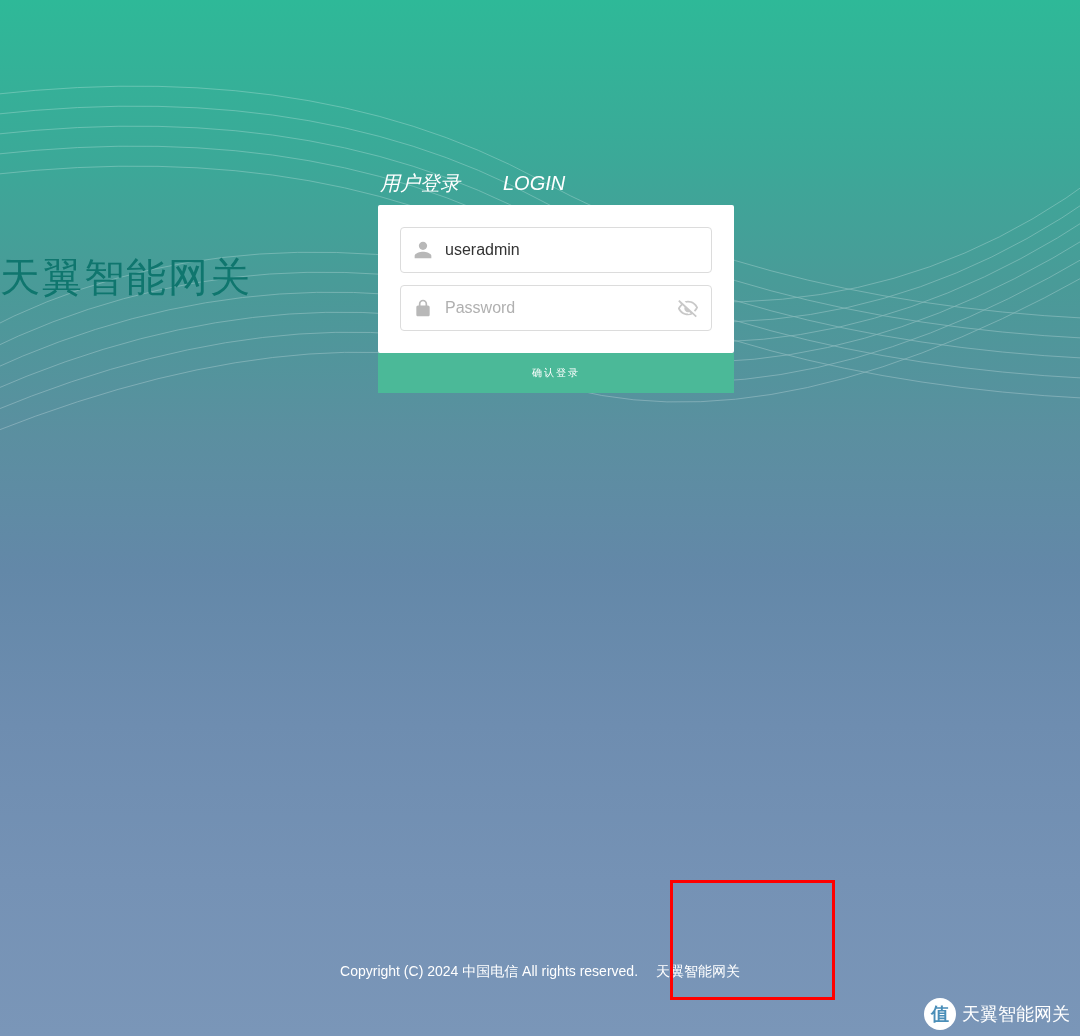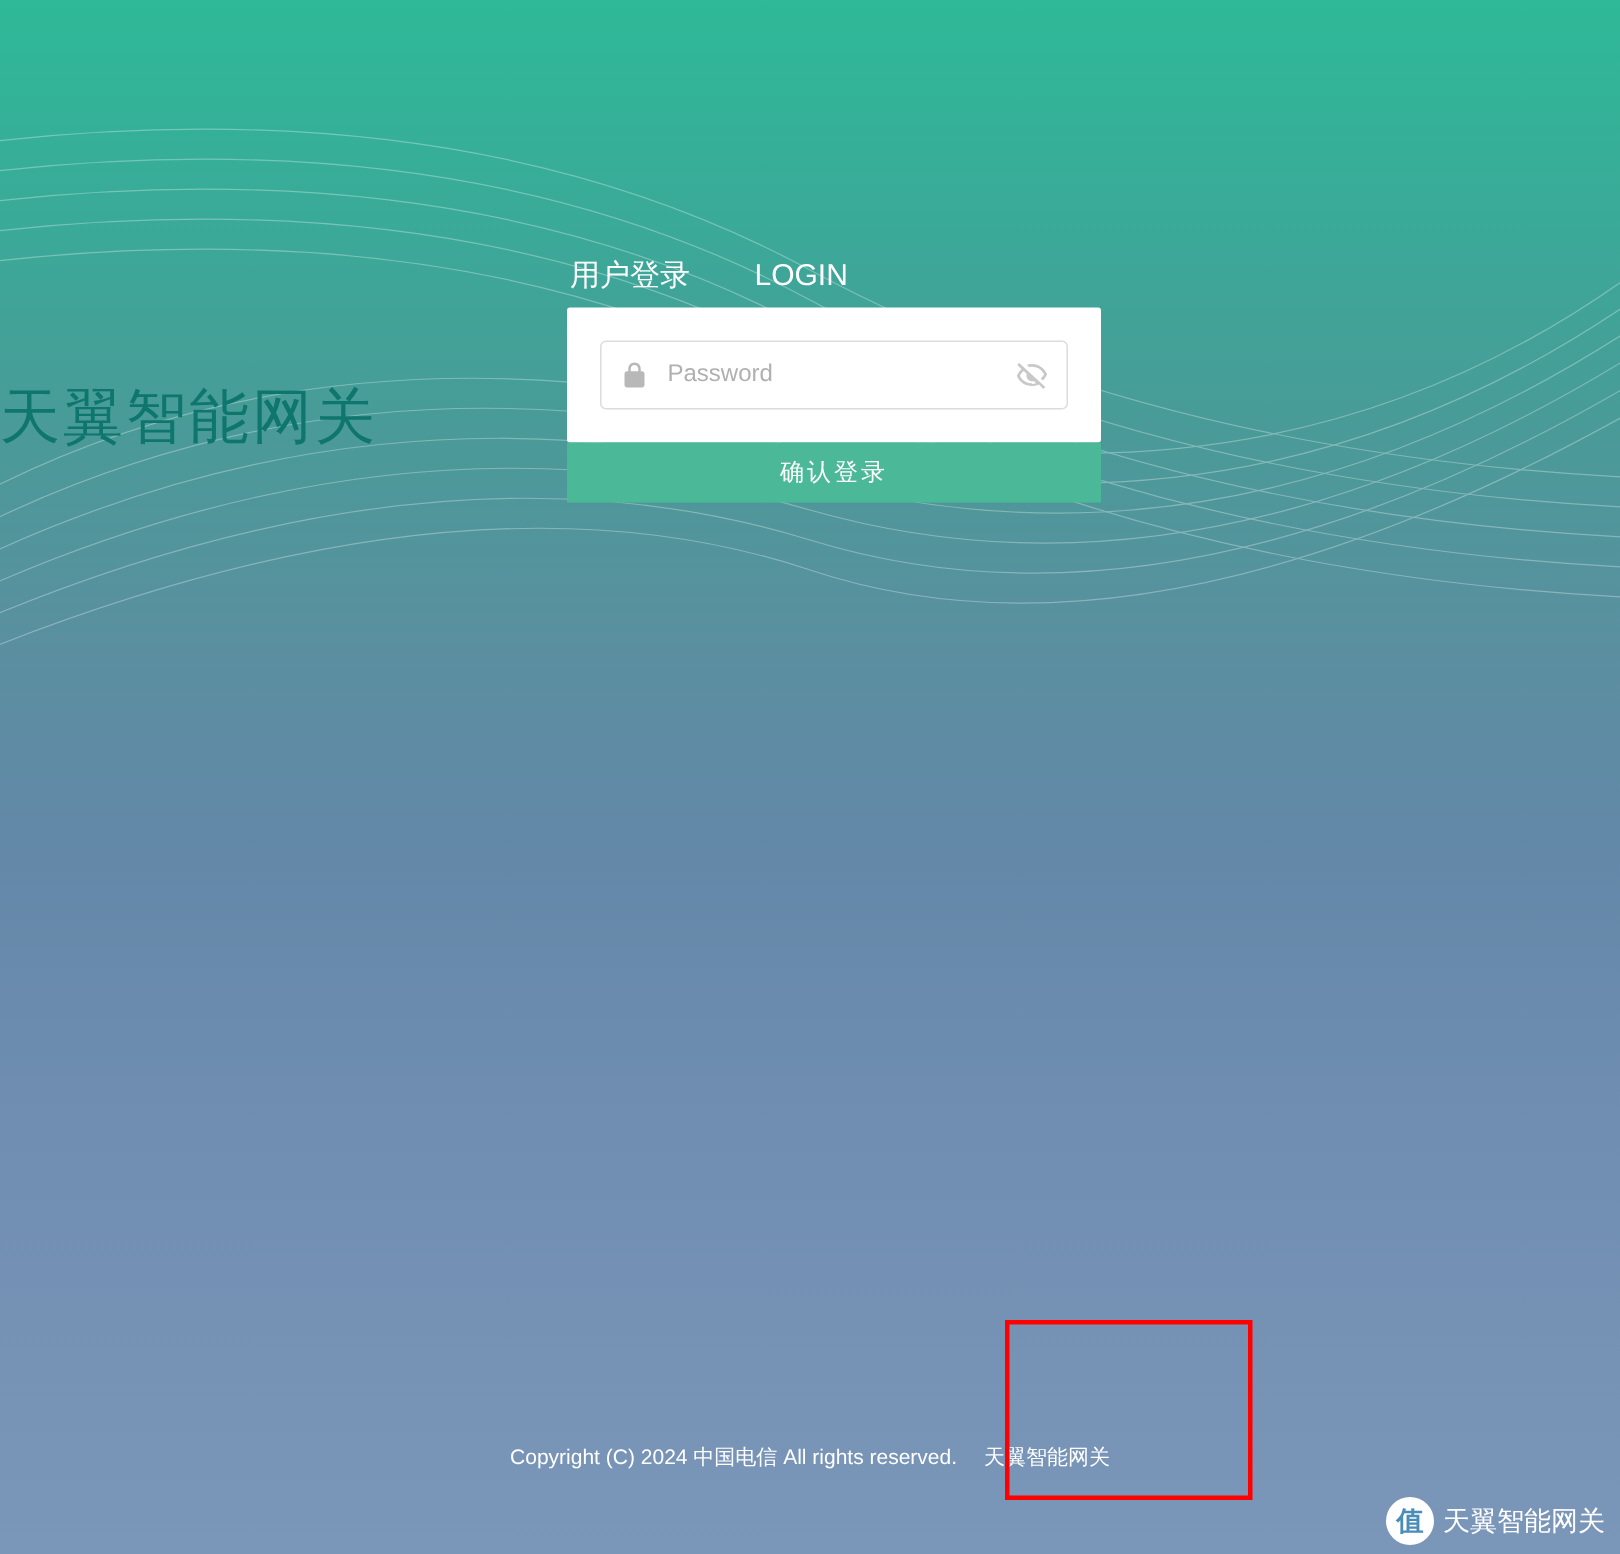--- a/index.html
+++ b/index.html
@@ -40,20 +40,21 @@
       width: 356px;
     }
     .login-header {
       color: #ffffff;
       font-size: 20px;
       margin-bottom: 8px;
       padding-left: 2px;
       display: flex;
       align-items: baseline;
       gap: 8px;
+      font-style: italic;
     }
     .login-header-sub {
       font-size: 20px;
       font-weight: 300;
       margin-left: 35px;
     }
     .login-box {
       background: #ffffff;
       padding: 22px;
       border-radius: 2px;
@@ -95,21 +96,21 @@
       fill: #c8c8c8;
       cursor: pointer;
       flex-shrink: 0;
     }
     .login-button {
       width: 100%;
       height: 40px;
       background: #4bb998;
       color: #ffffff;
       border: none;
-      font-size: 16px;
+      font-size: 10px;
       cursor: pointer;
       letter-spacing: 2px;
     }
     .footer {
       position: absolute;
       bottom: 55px;
       left: 0;
       width: 100%;
       text-align: center;
       color: #ffffff;
@@ -178,20 +179,26 @@
 <div class="brand-title">天翼智能网关</div>
 
 <div class="login-container">
   <div class="login-header">
     <span>用户登录</span>
     <span class="login-header-sub">LOGIN</span>
   </div>
   <div class="login-box">
     <div class="input-wrapper">
       <svg class="input-icon" viewBox="0 0 24 24">
+        <path d="M12 12c2.7 0 5-2.3 5-5s-2.3-5-5-5-5 2.3-5 5 2.3 5 5 5zm0 2c-3.3 0-10 1.7-10 5v3h20v-3c0-3.3-6.7-5-10-5z"></path>
+      </svg>
+      <input type="text" class="input-field" value="useradmin" style="">
+    </div>
+    <div class="input-wrapper">
+      <svg class="input-icon" viewBox="0 0 24 24">
         <path d="M18 9h-1V7c0-2.8-2.2-5-5-5S7 4.2 7 7v2H6c-1.1 0-2 .9-2 2v9c0 1.1.9 2 2 2h12c1.1 0 2-.9 2-2v-9c0-1.1-.9-2-2-2zM9 7c0-1.7 1.3-3 3-3s3 1.3 3 3v2H9V7z"></path>
       </svg>
       <input type="password" class="input-field" placeholder="Password" style="">
       <svg class="eye-icon" viewBox="0 0 24 24">
         <path d="M12 6c3.8 0 7.2 2.1 8.8 5.5-.6 1.2-1.4 2.3-2.4 3.1l1.4 1.4c1.4-1.2 2.5-2.7 3.2-4.5C21.3 7.1 17 4 12 4c-1.3 0-2.5.2-3.7.6l1.7 1.7c.6-.2 1.3-.3 2-.3zM2.7 3.3L1.3 4.7l3.1 3.1C2.9 9.1 1.7 10.7 1 12.5 2.7 16.9 7 20 12 20c1.8 0 3.5-.4 5-1.1l3.3 3.3 1.4-1.4L2.7 3.3zM12 18c-3.8 0-7.2-2.1-8.8-5.5.6-1.4 1.6-2.6 2.8-3.5l2.2 2.2c-.1.4-.2.8-.2 1.3 0 2.2 1.8 4 4 4 .5 0 .9-.1 1.3-.2l1.7 1.7c-.9.3-2 .5-3 .5z"></path>
       </svg>
     </div>
   </div>
   <button class="login-button">确认登录</button>
 </div>

